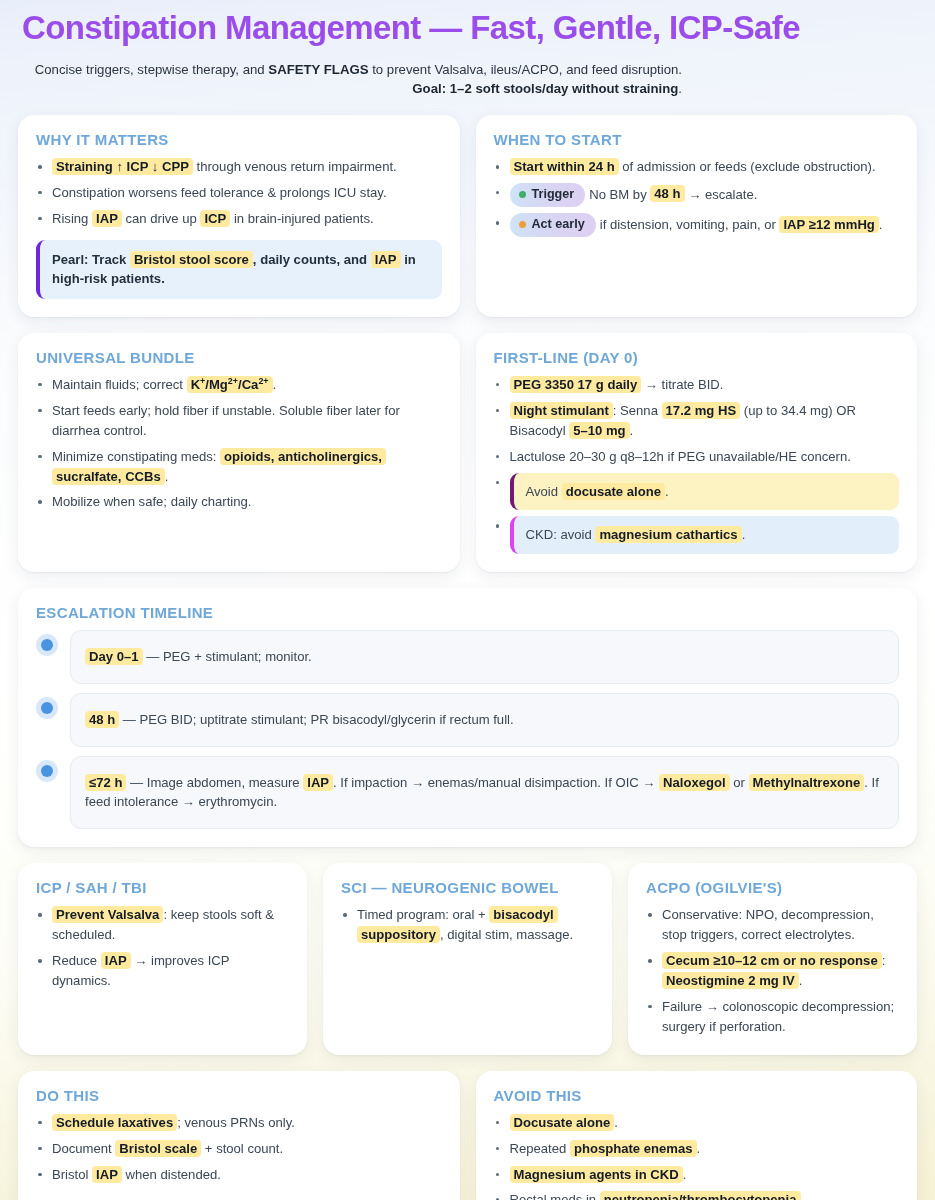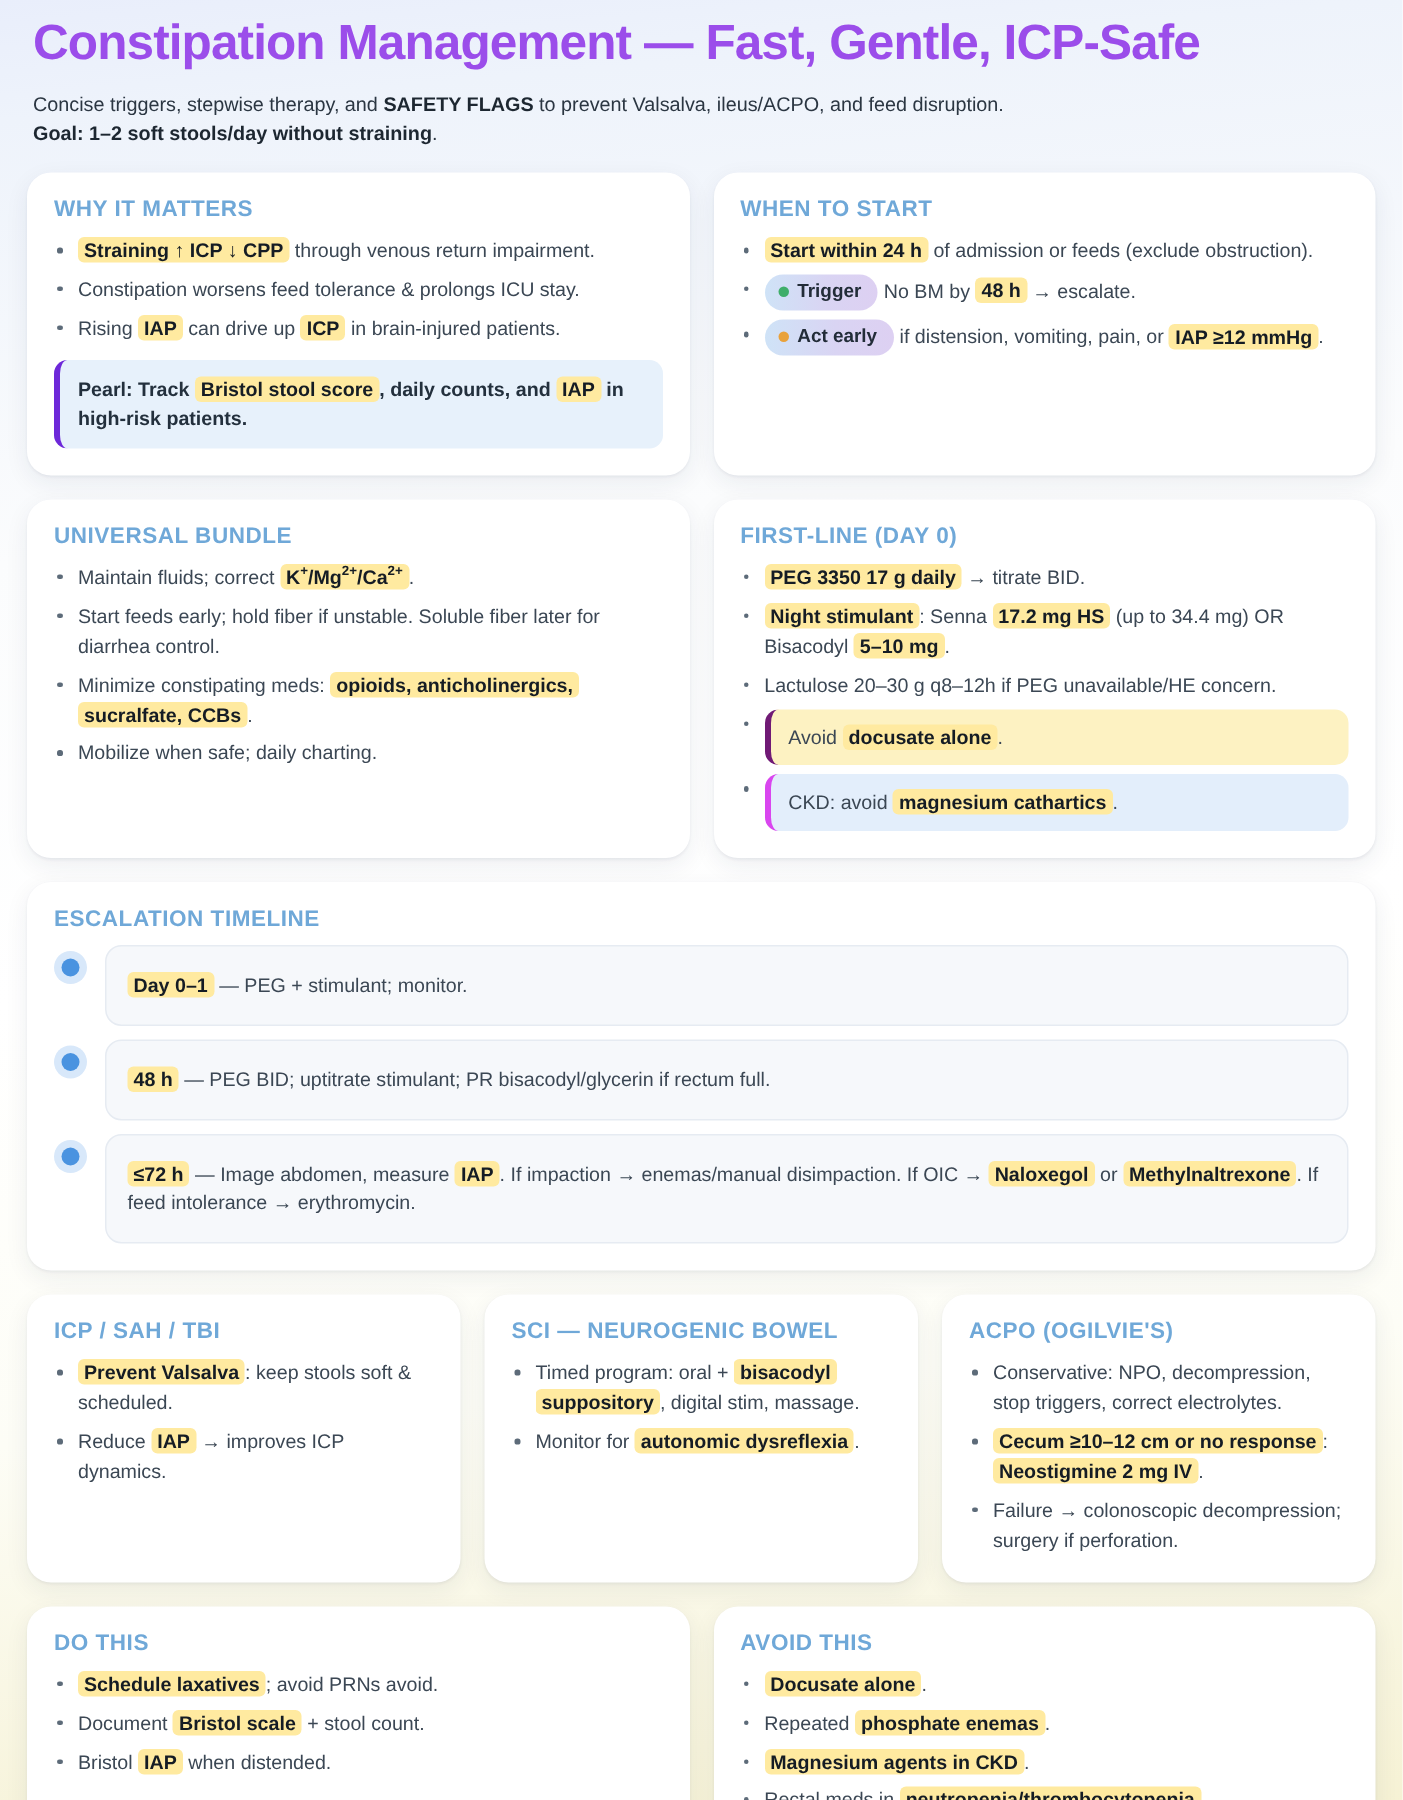--- a/index.html
+++ b/index.html
@@ -23,20 +23,21 @@
     font-weight: 700;
     letter-spacing: -0.6px;
     color: #9b4dea;
   }
   .subtitle {
     margin: 13px 0 16px 0;
     font-size: 13.2px;
     line-height: 1.48;
     color: #2b3642;
     max-width: 660px;
+    text-align: right;
   }
   .subtitle b { font-weight: 700; color: #1d2731; }
 
   
   .row { display: flex; gap: 16px; margin-bottom: 16px; align-items: stretch; }
   .col { flex: 1 1 0; min-width: 0; }
 
   .card {
     background: #ffffff;
     border-radius: 16px;
@@ -266,21 +267,20 @@
           <li><span>Reduce </span><mark>IAP</mark><span> → improves ICP dynamics.</span></li>
         </ul>
       </div>
     </div>
 
     <div class="col">
       <div class="card">
         <h2>SCI — NEUROGENIC BOWEL</h2>
         <ul class="bul">
           <li><span>Timed program: oral + </span><mark>bisacodyl suppository</mark><span>, digital stim, massage.</span></li>
-          <li><span>Monitor for </span><mark>autonomic dysreflexia</mark><span>.</span></li>
         </ul>
       </div>
     </div>
 
     <div class="col">
       <div class="card">
         <h2>ACPO (OGILVIE'S)</h2>
         <ul class="bul">
           <li>Conservative: NPO, decompression, stop triggers, correct electrolytes.</li>
           <li><mark>Cecum ≥10–12 cm or no response</mark><span>: </span><mark>Neostigmine 2 mg IV</mark><span>.</span></li>
@@ -290,21 +290,21 @@
     </div>
 
   </div>
 
   <div class="row">
 
     <div class="col">
       <div class="card">
         <h2>DO THIS</h2>
         <ul class="bul">
-          <li><mark>Schedule laxatives</mark><span>; avoid PRNs avoid.</span></li>
+          <li><mark>Schedule laxatives</mark><span>; venous PRNs only.</span></li>
           <li><span>Document </span><mark>Bristol scale</mark><span> + stool count.</span></li>
           <li><span>Bristol </span><mark>IAP</mark><span> when distended.</span></li>
         </ul>
       </div>
     </div>
 
     <div class="col">
       <div class="card">
         <h2>AVOID THIS</h2>
         <ul class="bul">

